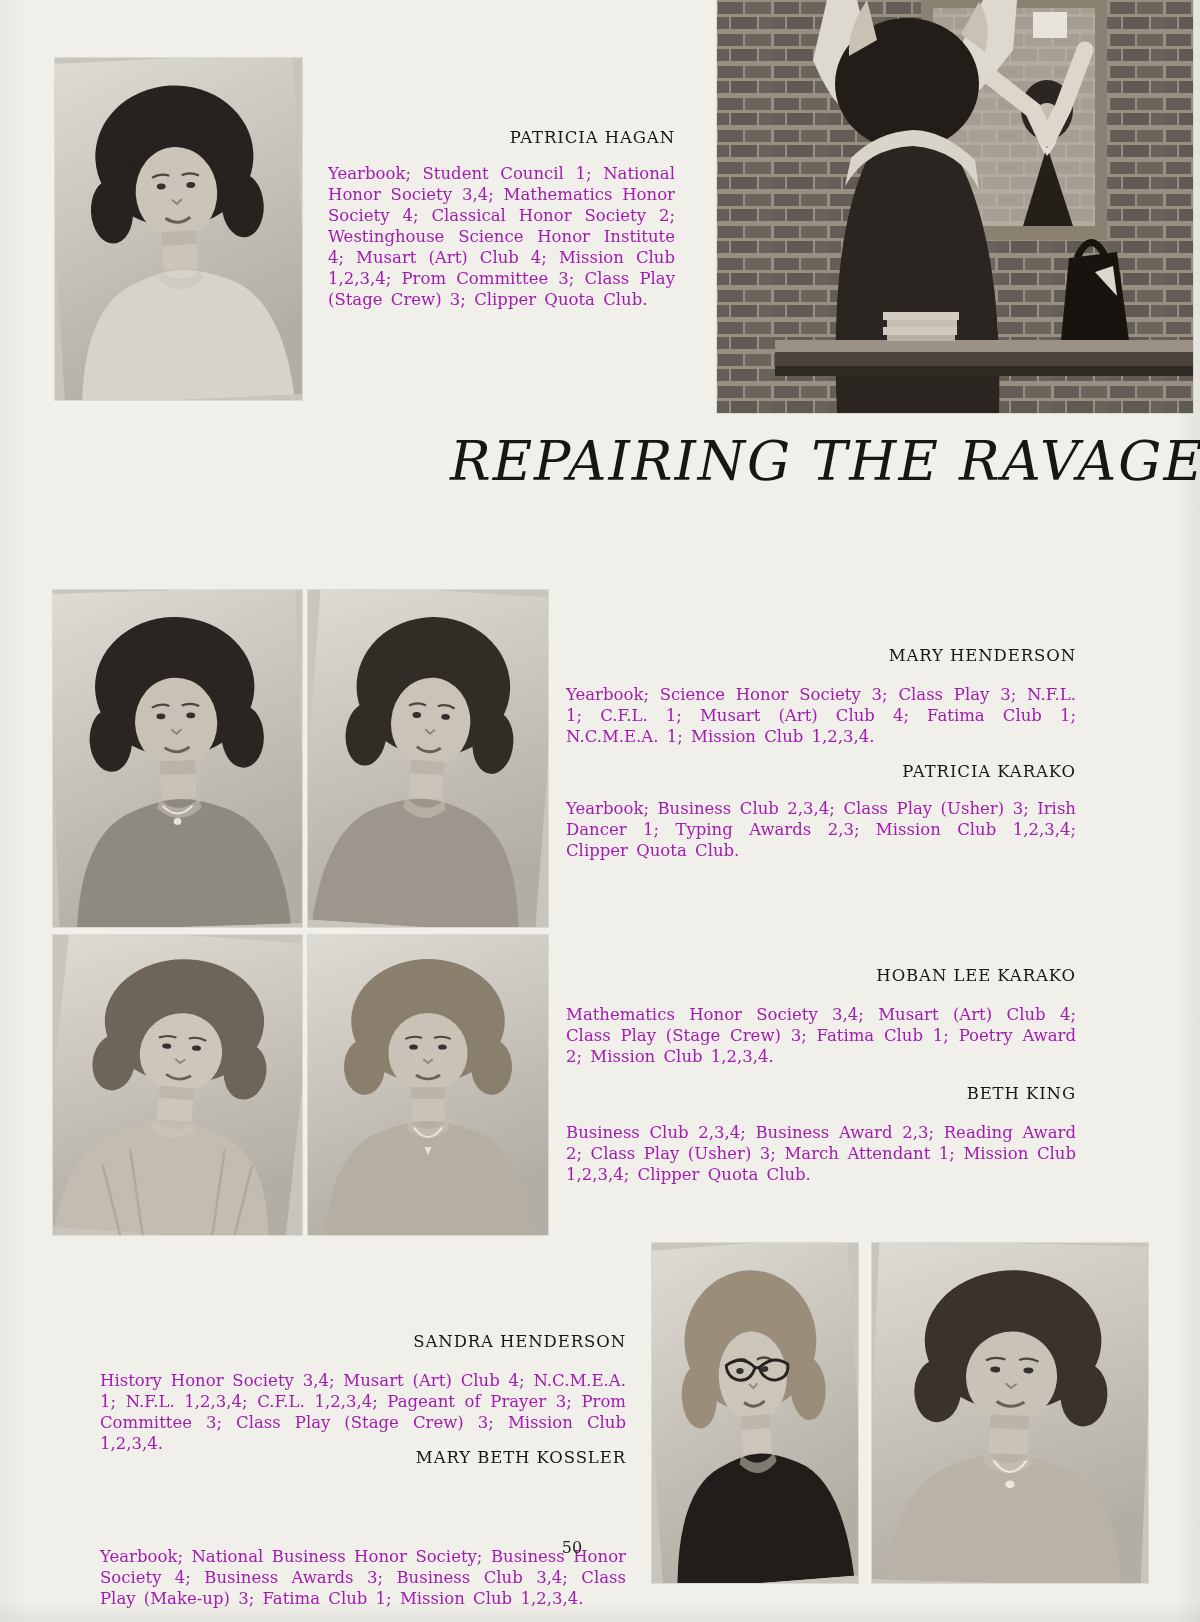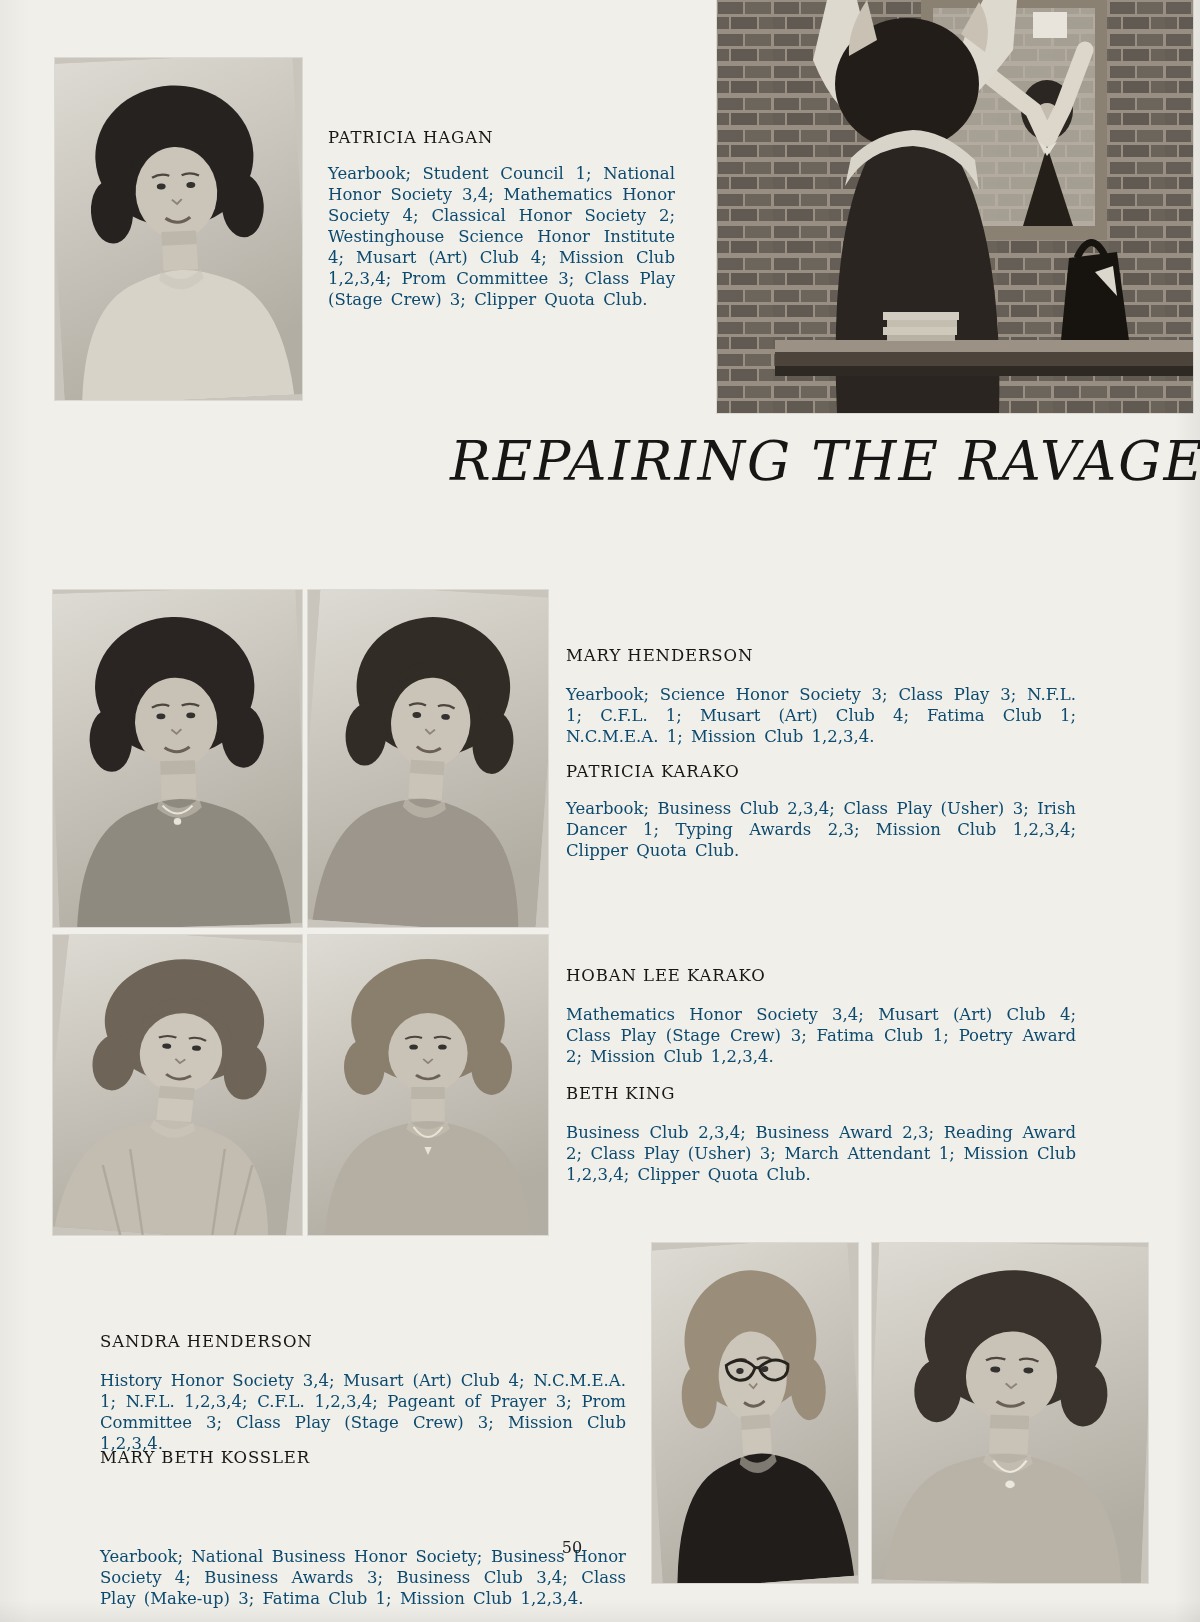--- a/index.html
+++ b/index.html
@@ -21,31 +21,31 @@
     position:absolute;
     background:#c9c5bd;
     box-shadow:0 0 0 1px rgba(60,55,48,0.12);
     overflow:hidden;
   }
   .photo svg{display:block;width:100%;height:100%;}
   .headline{
     position:absolute;
     font-size:16.5px;
     letter-spacing:0.9px;
-    text-align:left;
+    text-align:right;
     white-space:nowrap;
     color:#181715;
   }
   .bio{
     position:absolute;
     font-size:16.5px;
     line-height:21px;
     text-align:justify;
     word-spacing:3px;
-    color:#0c4a6e;
+    color:#a21caf;
   }
   .feature-title{
     position:absolute;
     left:450px;top:430px;width:700px;
     font-size:54px;
     font-style:italic;
     letter-spacing:2px;
     text-align:center;
     white-space:nowrap;
     color:#171614;

